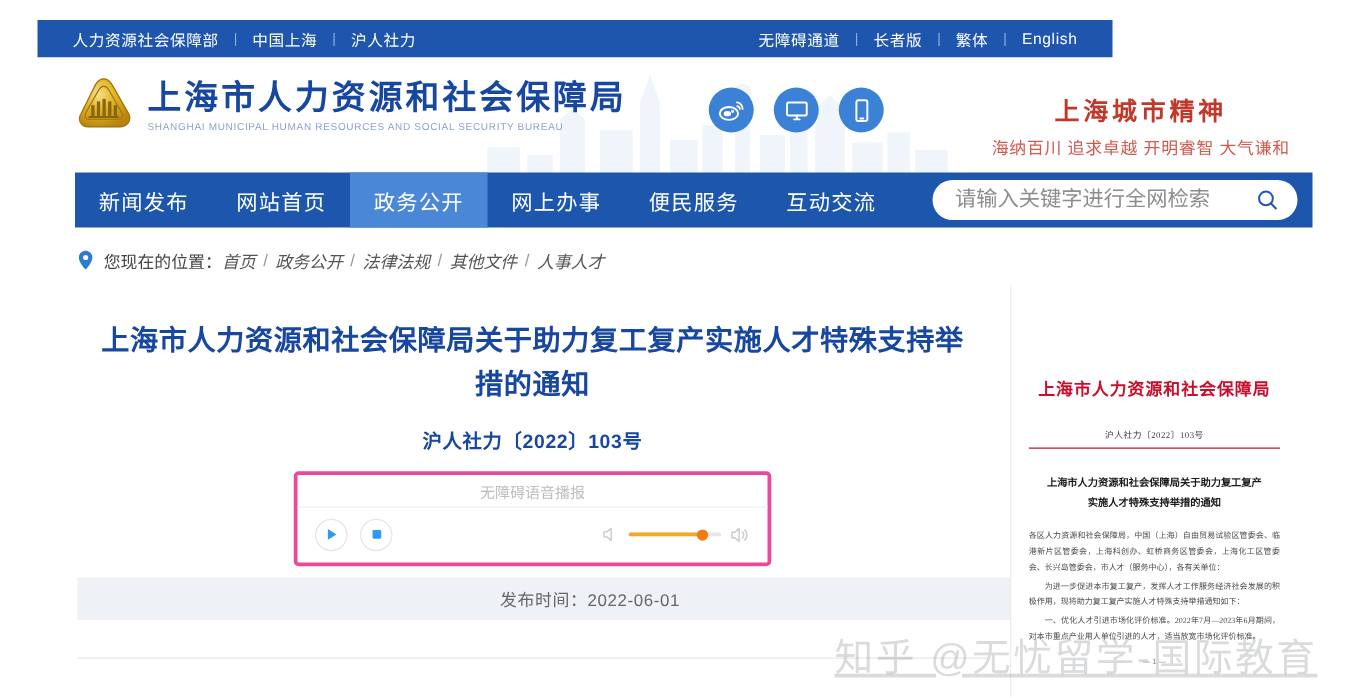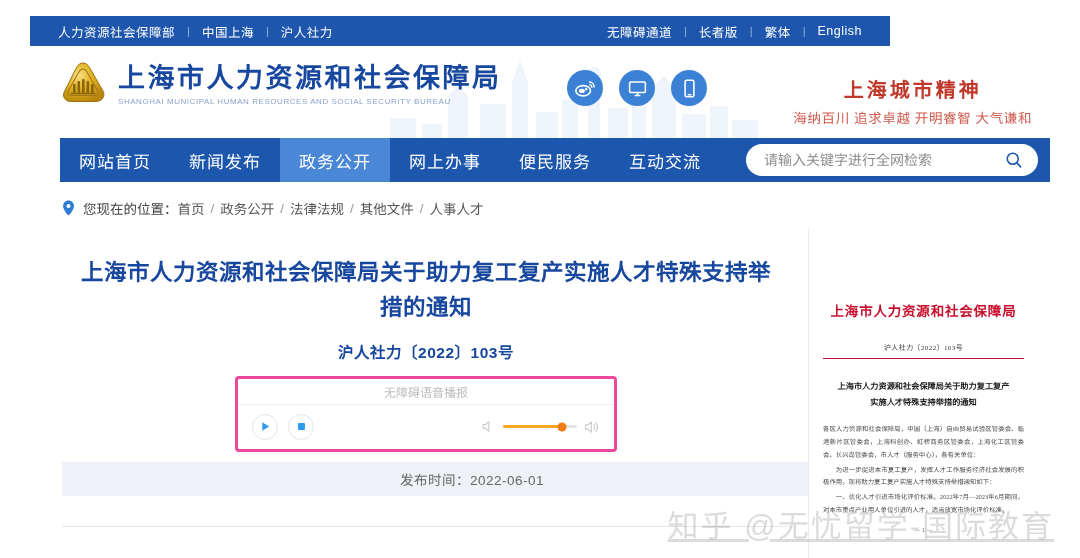--- a/index.html
+++ b/index.html
@@ -151,39 +151,39 @@
   .search-box {
     width: 292px; height: 32px;
     background: #ffffff;
     border-radius: 16px;
     display: flex; align-items: center;
     padding: 0 14px 0 18px;
   }
   .search-input {
     flex: 1;
     border: none; outline: none;
-    font-size: 14px;
+    font-size: 17px;
     color: #444;
     background: transparent;
     font-family: "Liberation Sans", "DejaVu Sans", sans-serif;
   }
   .search-input::placeholder { color: #8d8d8d; }
   .search-icon { display: block; flex: 0 0 auto; }
 
   
   .breadcrumb {
     position: absolute;
     left: 62px; top: 198px;
     display: flex; align-items: center;
     font-size: 13.5px;
     color: #555;
   }
   .pin-icon { margin-right: 8px; display: block; }
   .crumb-label { color: #444; }
-  .crumb { color: #555; }
+  .crumb { color: #555; font-style: italic; }
   .crumb-sep { color: #999; margin: 0 6px; }
 
   
   .content {
     position: absolute;
     left: 62px; top: 232px;
     width: 728px;
   }
   .doc-title {
     font-size: 22.5px;
@@ -448,22 +448,22 @@
     </div>
 
     <div class="spirit">
       <div class="spirit-title">上海城市精神</div>
       <div class="spirit-sub">海纳百川 追求卓越 开明睿智 大气谦和</div>
     </div>
   </div>
 
   <div class="nav">
     <div class="nav-menu">
+      <div class="nav-item">新闻发布</div>
       <div class="nav-item">网站首页</div>
-      <div class="nav-item">新闻发布</div>
       <div class="nav-item active">政务公开</div>
       <div class="nav-item">网上办事</div>
       <div class="nav-item">便民服务</div>
       <div class="nav-item">互动交流</div>
     </div>
     <div class="nav-right">
       <div class="search-box">
         <input class="search-input" type="text" placeholder="请输入关键字进行全网检索" style="">
         <svg class="search-icon" width="20" height="20" viewBox="0 0 24 24" fill="none" stroke="#1c57ad" stroke-width="1.9">
           <circle cx="10.5" cy="10.5" r="6.6"></circle>

